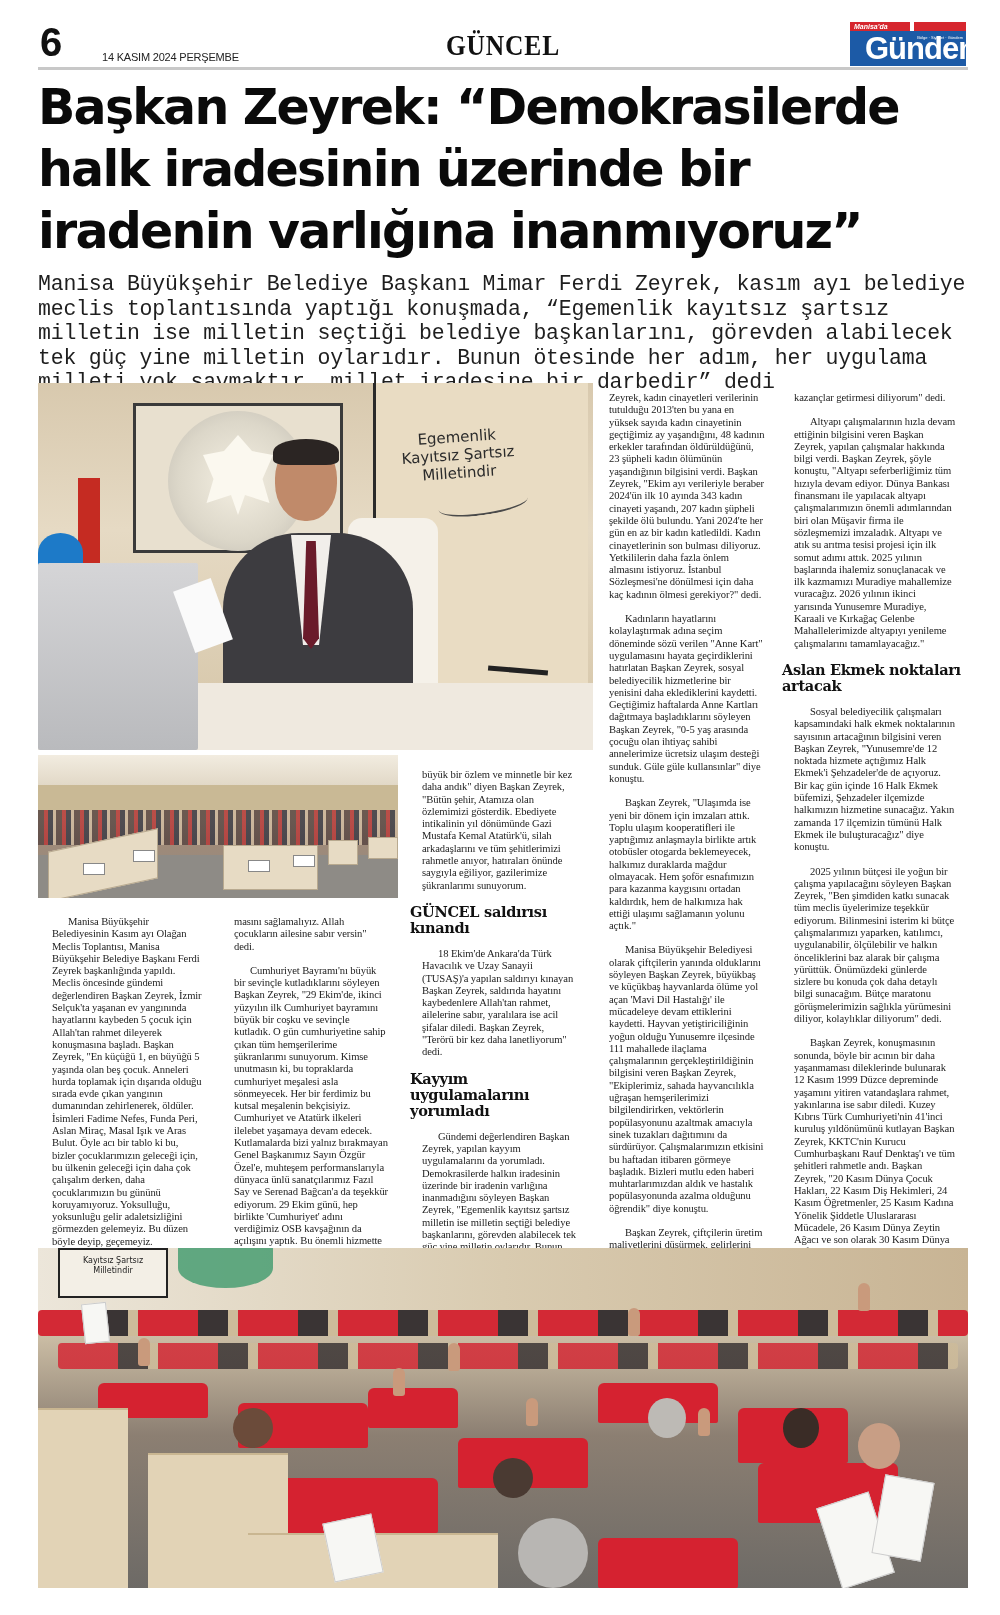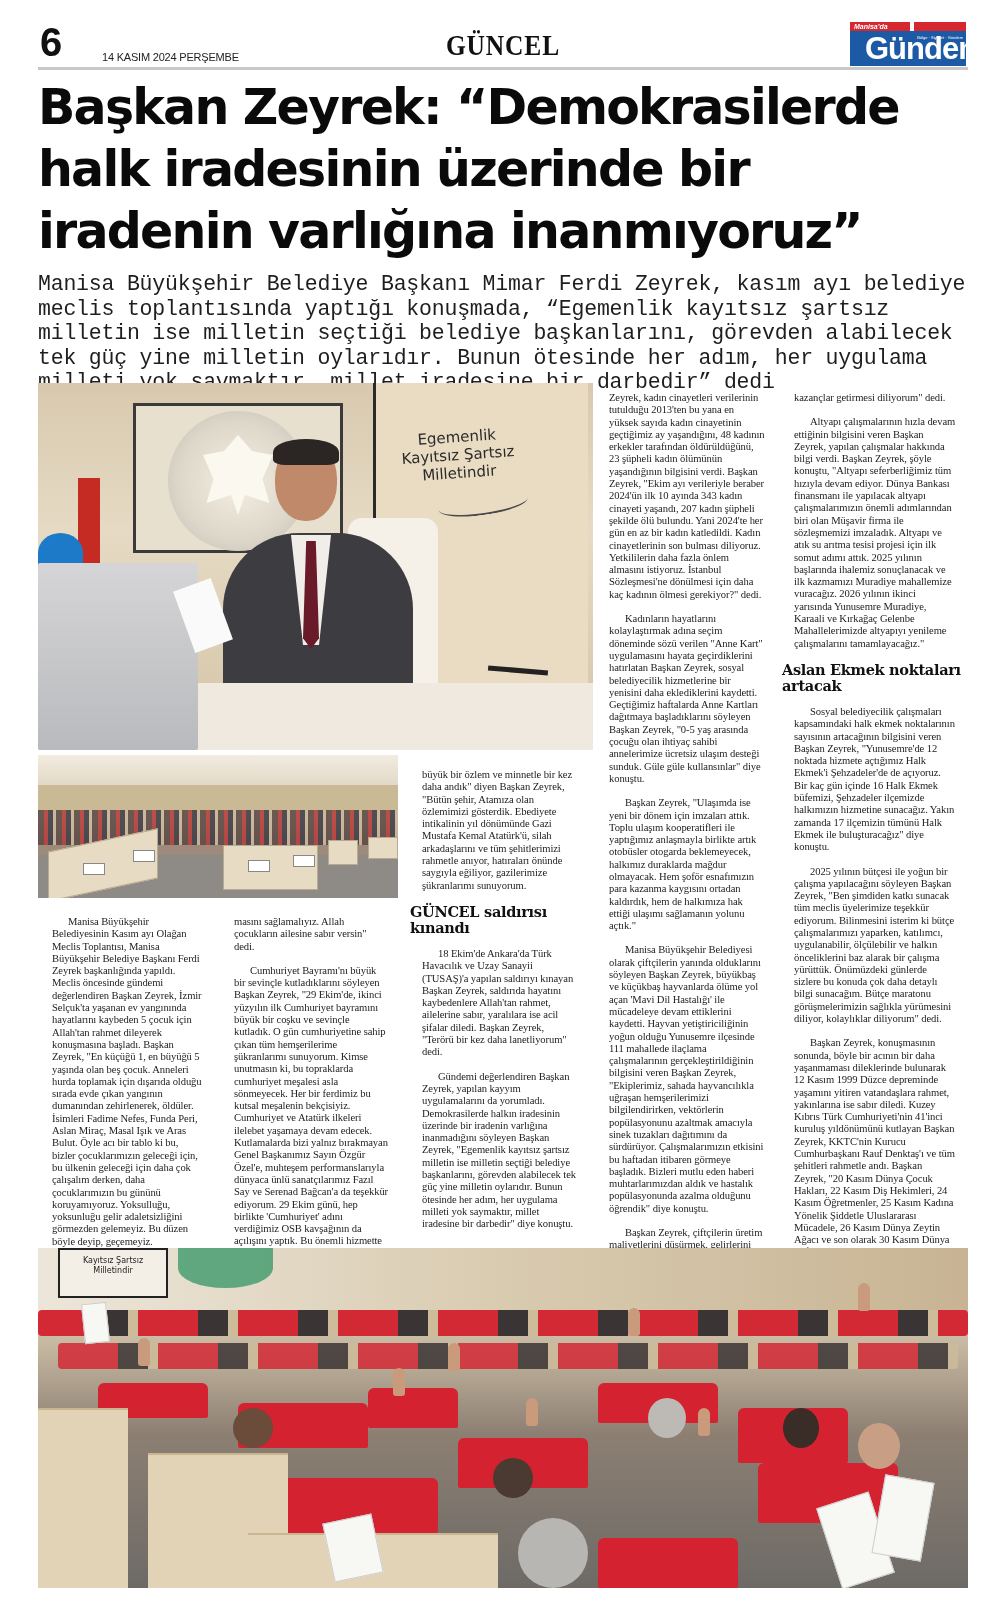--- a/index.html
+++ b/index.html
@@ -161,20 +161,21 @@
 <div class="col c2">
   <p>masını sağlamalıyız. Allah çocukların ailesine sabır versin" dedi.</p>
   <p class="indent">Cumhuriyet Bayramı'nı büyük bir sevinçle kutladıklarını söyleyen Başkan Zeyrek, "29 Ekim'de, ikinci yüzyılın ilk Cumhuriyet bayramını büyük bir coşku ve sevinçle kutladık. O gün cumhuriyetine sahip çıkan tüm hemşerilerime şükranlarımı sunuyorum. Kimse unutmasın ki, bu topraklarda cumhuriyet meşalesi asla sönmeyecek. Her bir ferdimiz bu kutsal meşalenin bekçisiyiz. Cumhuriyet ve Atatürk ilkeleri ilelebet yaşamaya devam edecek. Kutlamalarda bizi yalnız bırakmayan Genel Başkanımız Sayın Özgür Özel'e, muhteşem performanslarıyla dünyaca ünlü sanatçılarımız Fazıl Say ve Serenad Bağcan'a da teşekkür ediyorum. 29 Ekim günü, hep birlikte 'Cumhuriyet' adını verdiğimiz OSB kavşağının da açılışını yaptık. Bu önemli hizmette emeği geçen herkese bir kez daha teşekkür ediyorum" dedi.</p>
   <p class="indent">"10 Kasım Pazar günü Cumhuriyetimizin kurucusu, bağımsızlığımızın mimarı Gazi Mustafa Kemal Atatürk'ü, 86'ncı yıldönümünde</p>
 </div>
 
 <div class="col c3">
   <p>büyük bir özlem ve minnetle bir kez daha andık" diyen Başkan Zeyrek, "Bütün şehir, Atamıza olan özlemimizi gösterdik. Ebediyete intikalinin yıl dönümünde Gazi Mustafa Kemal Atatürk'ü, silah arkadaşlarını ve tüm şehitlerimizi rahmetle anıyor, hatıraları önünde saygıyla eğiliyor, gazilerimize şükranlarımı sunuyorum.</p>
   <h2 class="subhead">GÜNCEL saldırısı kınandı</h2>
   <p class="indent">18 Ekim'de Ankara'da Türk Havacılık ve Uzay Sanayii (TUSAŞ)'a yapılan saldırıyı kınayan Başkan Zeyrek, saldırıda hayatını kaybedenlere Allah'tan rahmet, ailelerine sabır, yaralılara ise acil şifalar diledi. Başkan Zeyrek, "Terörü bir kez daha lanetliyorum" dedi.</p>
+  <h2 class="subhead">Kayyım uygulamalarını yorumladı</h2>
   <p class="indent">Gündemi değerlendiren Başkan Zeyrek, yapılan kayyım uygulamalarını da yorumladı. Demokrasilerde halkın iradesinin üzerinde bir iradenin varlığına inanmadığını söyleyen Başkan Zeyrek, "Egemenlik kayıtsız şartsız milletin ise milletin seçtiği belediye başkanlarını, görevden alabilecek tek güç yine milletin oylarıdır. Bunun ötesinde her adım, her uygulama milleti yok saymaktır, millet iradesine bir darbedir" diye konuştu.</p>
 </div>
 
 <div class="col c4">
   <p>Zeyrek, kadın cinayetleri verilerinin tutulduğu 2013'ten bu yana en yüksek sayıda kadın cinayetinin geçtiğimiz ay yaşandığını, 48 kadının erkekler tarafından öldürüldüğünü, 23 şüpheli kadın ölümünün yaşandığının bilgisini verdi. Başkan Zeyrek, "Ekim ayı verileriyle beraber 2024'ün ilk 10 ayında 343 kadın cinayeti yaşandı, 207 kadın şüpheli şekilde ölü bulundu. Yani 2024'te her gün en az bir kadın katledildi. Kadın cinayetlerinin son bulması diliyoruz. Yetkililerin daha fazla önlem almasını istiyoruz. İstanbul Sözleşmesi'ne dönülmesi için daha kaç kadının ölmesi gerekiyor?" dedi.</p>
   <p class="indent">Kadınların hayatlarını kolaylaştırmak adına seçim döneminde sözü verilen "Anne Kart" uygulamasını hayata geçirdiklerini hatırlatan Başkan Zeyrek, sosyal belediyecilik hizmetlerine bir yenisini daha eklediklerini kaydetti. Geçtiğimiz haftalarda Anne Kartları dağıtmaya başladıklarını söyleyen Başkan Zeyrek, "0-5 yaş arasında çocuğu olan ihtiyaç sahibi annelerimize ücretsiz ulaşım desteği sunduk. Güle güle kullansınlar" diye konuştu.</p>
   <p class="indent">Başkan Zeyrek, "Ulaşımda ise yeni bir dönem için imzaları attık. Toplu ulaşım kooperatifleri ile yaptığımız anlaşmayla birlikte artık otobüsler otogarda beklemeyecek, halkımız duraklarda mağdur olmayacak. Hem şoför esnafımızın para kazanma kaygısını ortadan kaldırdık, hem de halkımıza hak ettiği ulaşımı sağlamanın yolunu açtık."</p>
   <p class="indent">Manisa Büyükşehir Belediyesi olarak çiftçilerin yanında olduklarını söyleyen Başkan Zeyrek, büyükbaş ve küçükbaş hayvanlarda ölüme yol açan 'Mavi Dil Hastalığı' ile mücadeleye devam ettiklerini kaydetti. Hayvan yetiştiriciliğinin yoğun olduğu Yunusemre ilçesinde 111 mahallede ilaçlama çalışmalarının gerçekleştirildiğinin bilgisini veren Başkan Zeyrek, "Ekiplerimiz, sahada hayvancılıkla uğraşan hemşerilerimizi bilgilendirirken, vektörlerin popülasyonunu azaltmak amacıyla sinek tuzakları dağıtımını da sürdürüyor. Çalışmalarımızın etkisini bu haftadan itibaren görmeye başladık. Bizleri mutlu eden haberi muhtarlarımızdan aldık ve hastalık popülasyonunda azalma olduğunu öğrendik" diye konuştu.</p>
   <p class="indent">Başkan Zeyrek, çiftçilerin üretim maliyetlerini düşürmek, gelirlerini arttırmak için yüzde 75 hibeli yem ve hububat tohumu desteklemelerini hafta sonu Köprübaşı, Gördes ve Demirci ilçelerinde yapılan törenler ile tamamladıklarını söyledi. Başkan Zeyrek, "Bunlar henüz başlangıç. Bitkisel ve hayvansal üretime yönelik kırsal yatırımlarımız, farklı alanlarda ara vermeden sürecek. Sağladığımız desteklerin, çiftçilerimize tekrar hayırlı olmasını, bereketli</p>
 </div>

